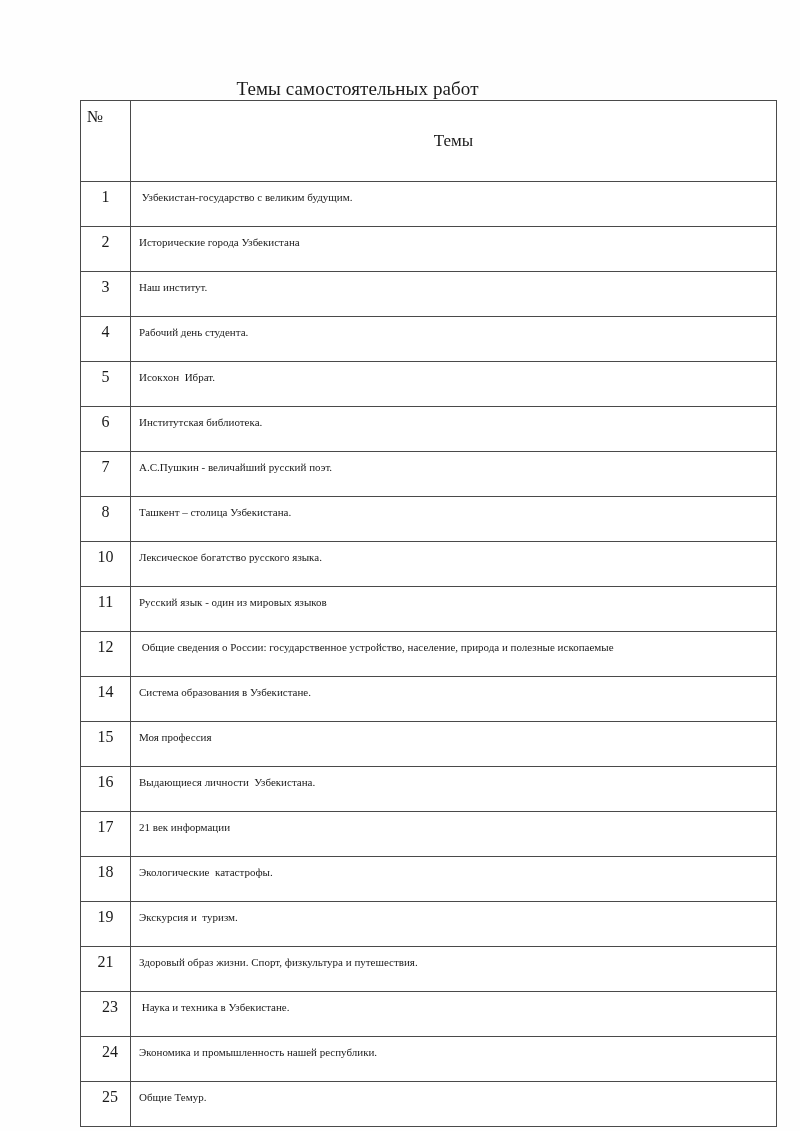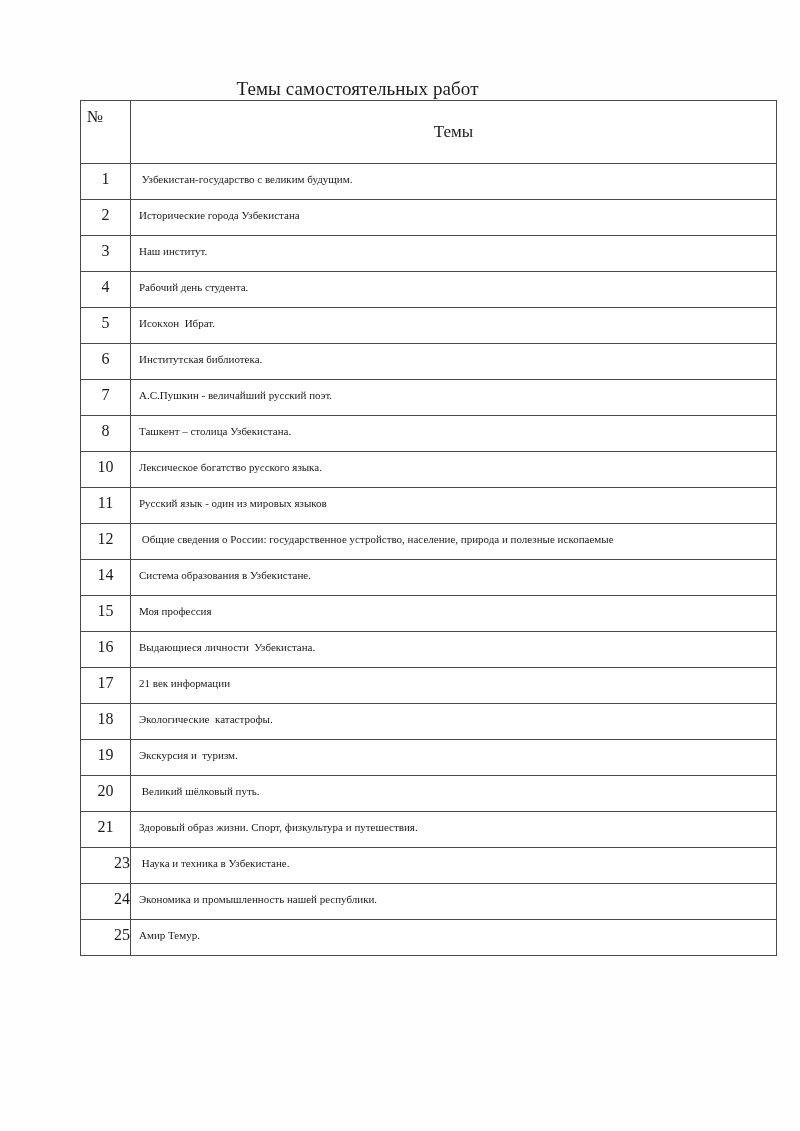--- a/index.html
+++ b/index.html
@@ -48,21 +48,21 @@
     table-layout: fixed;
     background: #ffffff;
   }
 
   .topics-table col.col-num { width: 50px; }
   .topics-table col.col-topic { width: 646px; }
 
   .topics-table th,
   .topics-table td {
     border: 1px solid #4a4a4a;
-    padding: 0;
+    padding: 12px;
     vertical-align: top;
     background: #ffffff;
   }
 
   .topics-table thead th {
     height: 56px;
     font-weight: 400;
     font-size: 17px;
   }
 
@@ -191,35 +191,31 @@
         </tr>
         <tr class="row-tall">
           <td class="cell-num">18</td>
           <td class="cell-topic">Экологические  катастрофы.</td>
         </tr>
         <tr class="row-tall">
           <td class="cell-num">19</td>
           <td class="cell-topic">Экскурсия и  туризм.</td>
         </tr>
         <tr class="row-tall">
-          <td class="cell-num">20</td>
-          <td class="cell-topic"> Великий шёлковый путь.</td>
-        </tr>
-        <tr class="row-tall">
           <td class="cell-num">21</td>
           <td class="cell-topic">Здоровый образ жизни. Спорт, физкультура и путешествия.</td>
         </tr>
         <tr class="row-tall">
           <td class="cell-num align-left">23</td>
           <td class="cell-topic"> Наука и техника в Узбекистане.</td>
         </tr>
         <tr class="row-tall">
           <td class="cell-num align-left">24</td>
           <td class="cell-topic">Экономика и промышленность нашей республики.</td>
         </tr>
         <tr class="row-last">
           <td class="cell-num align-left">25</td>
-          <td class="cell-topic">Амир Темур.</td>
+          <td class="cell-topic">Общие Темур.</td>
         </tr>
       </tbody>
   </table>
 
 </div>
 
 </body></html>

